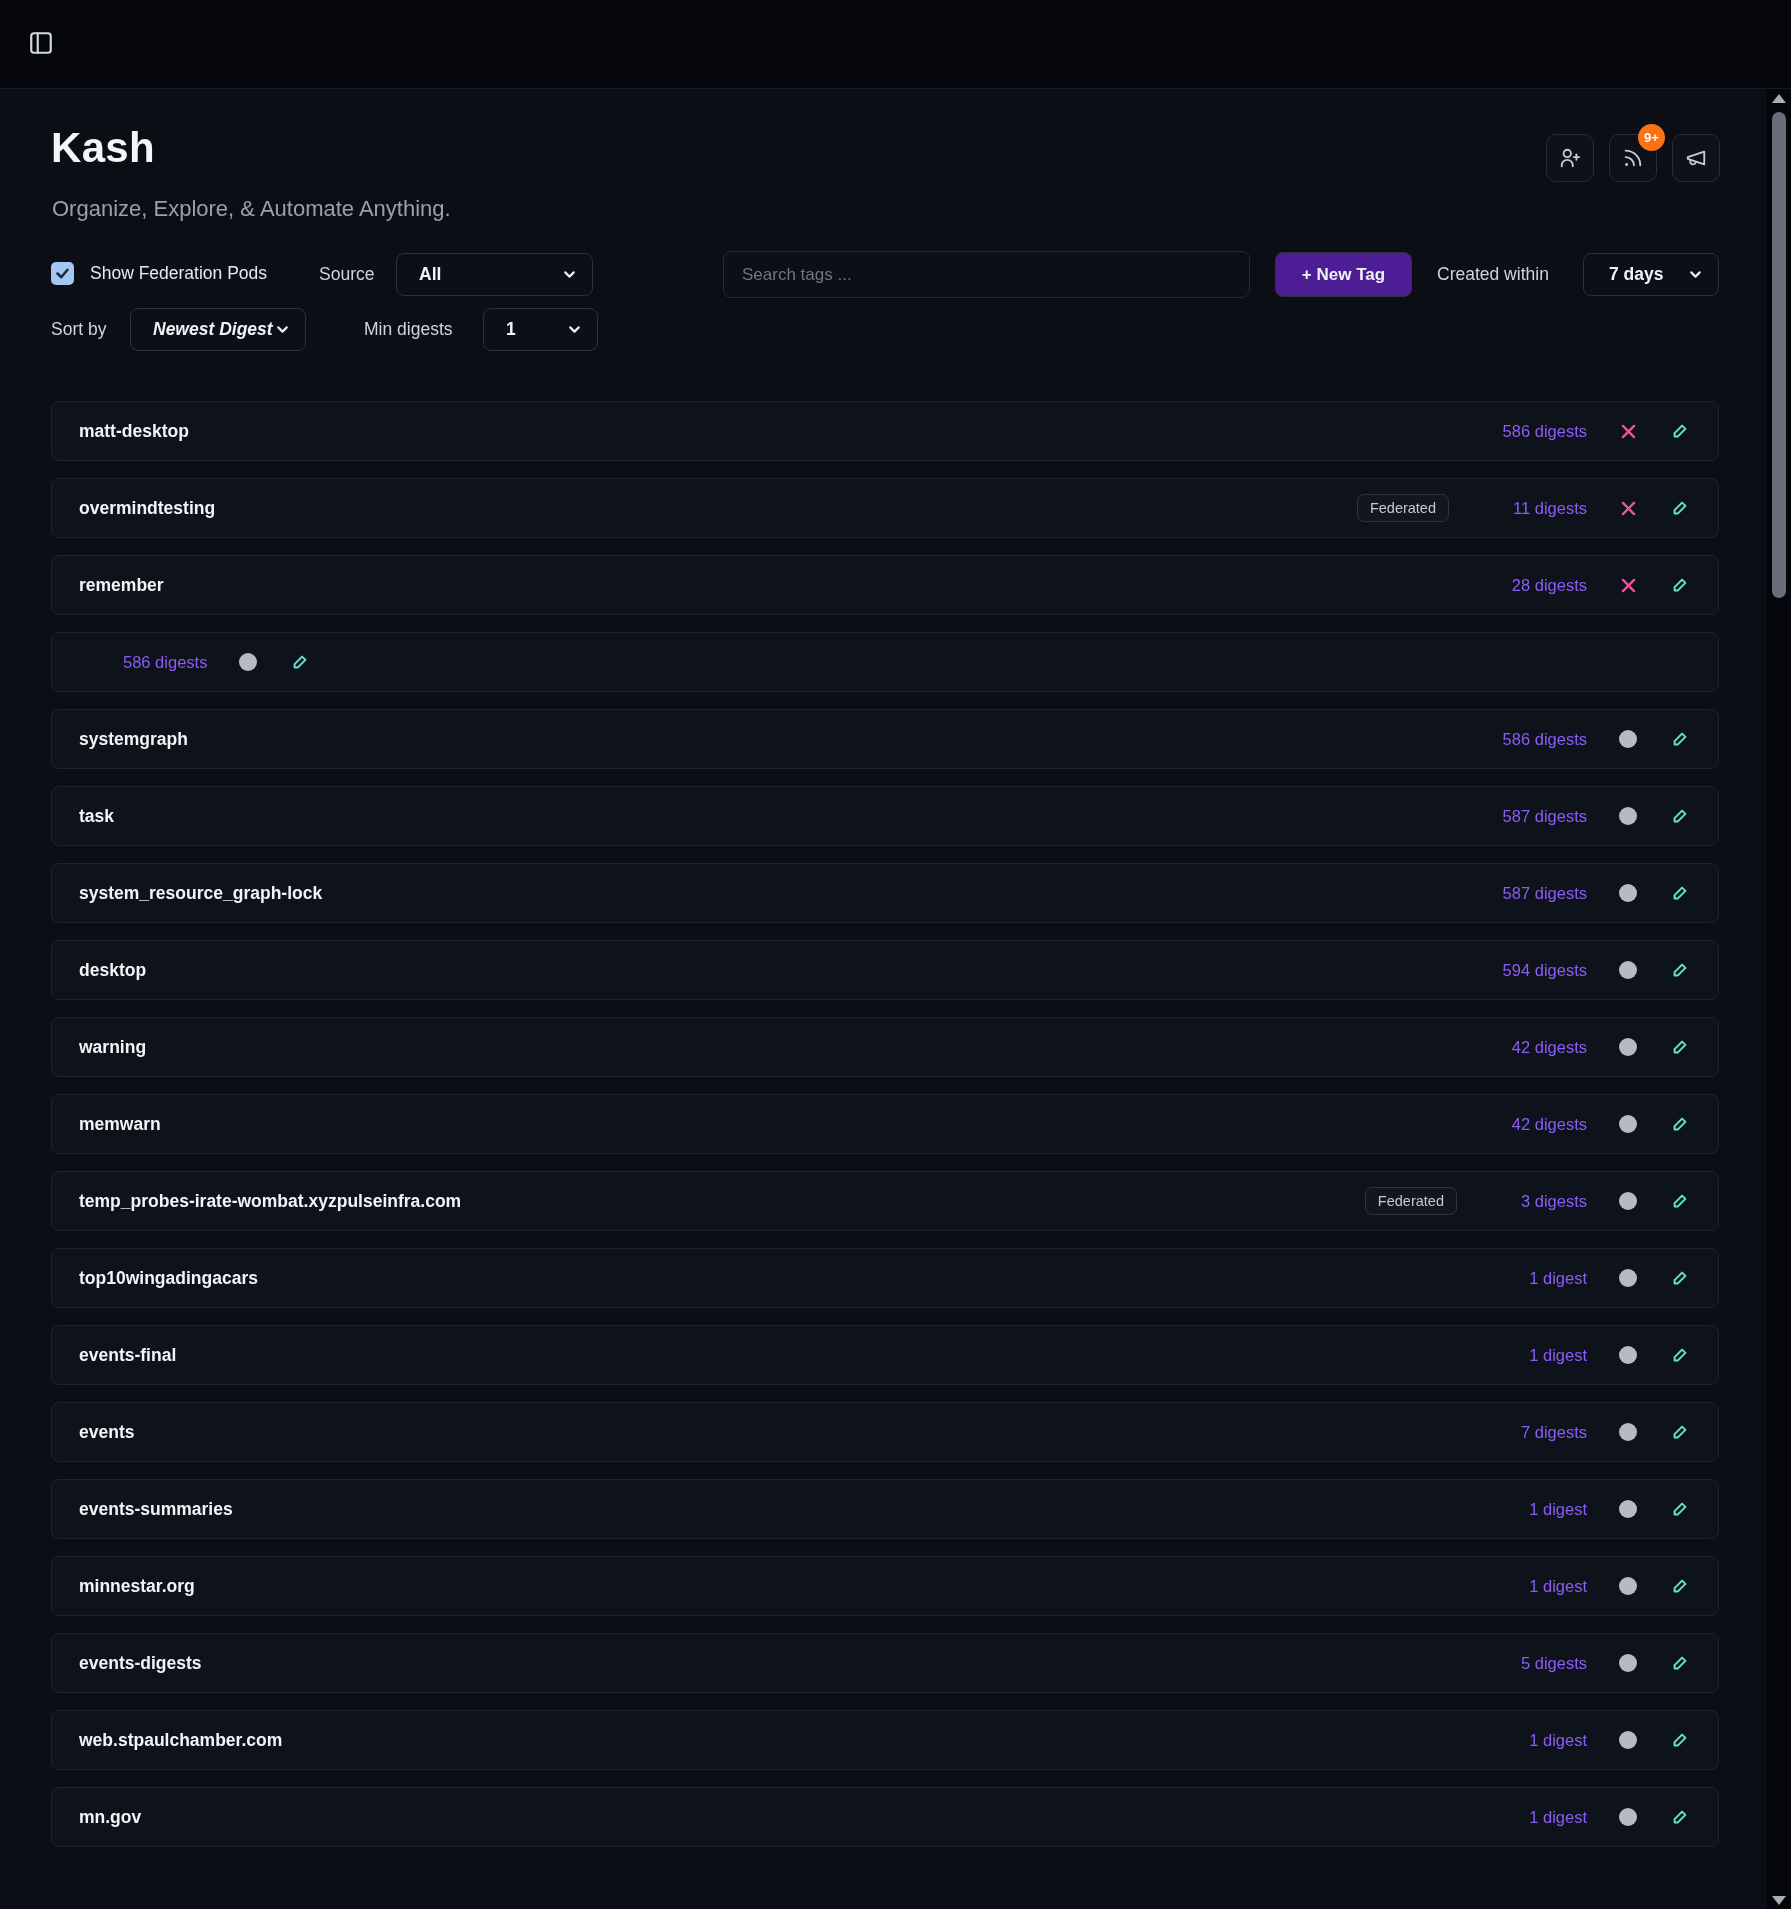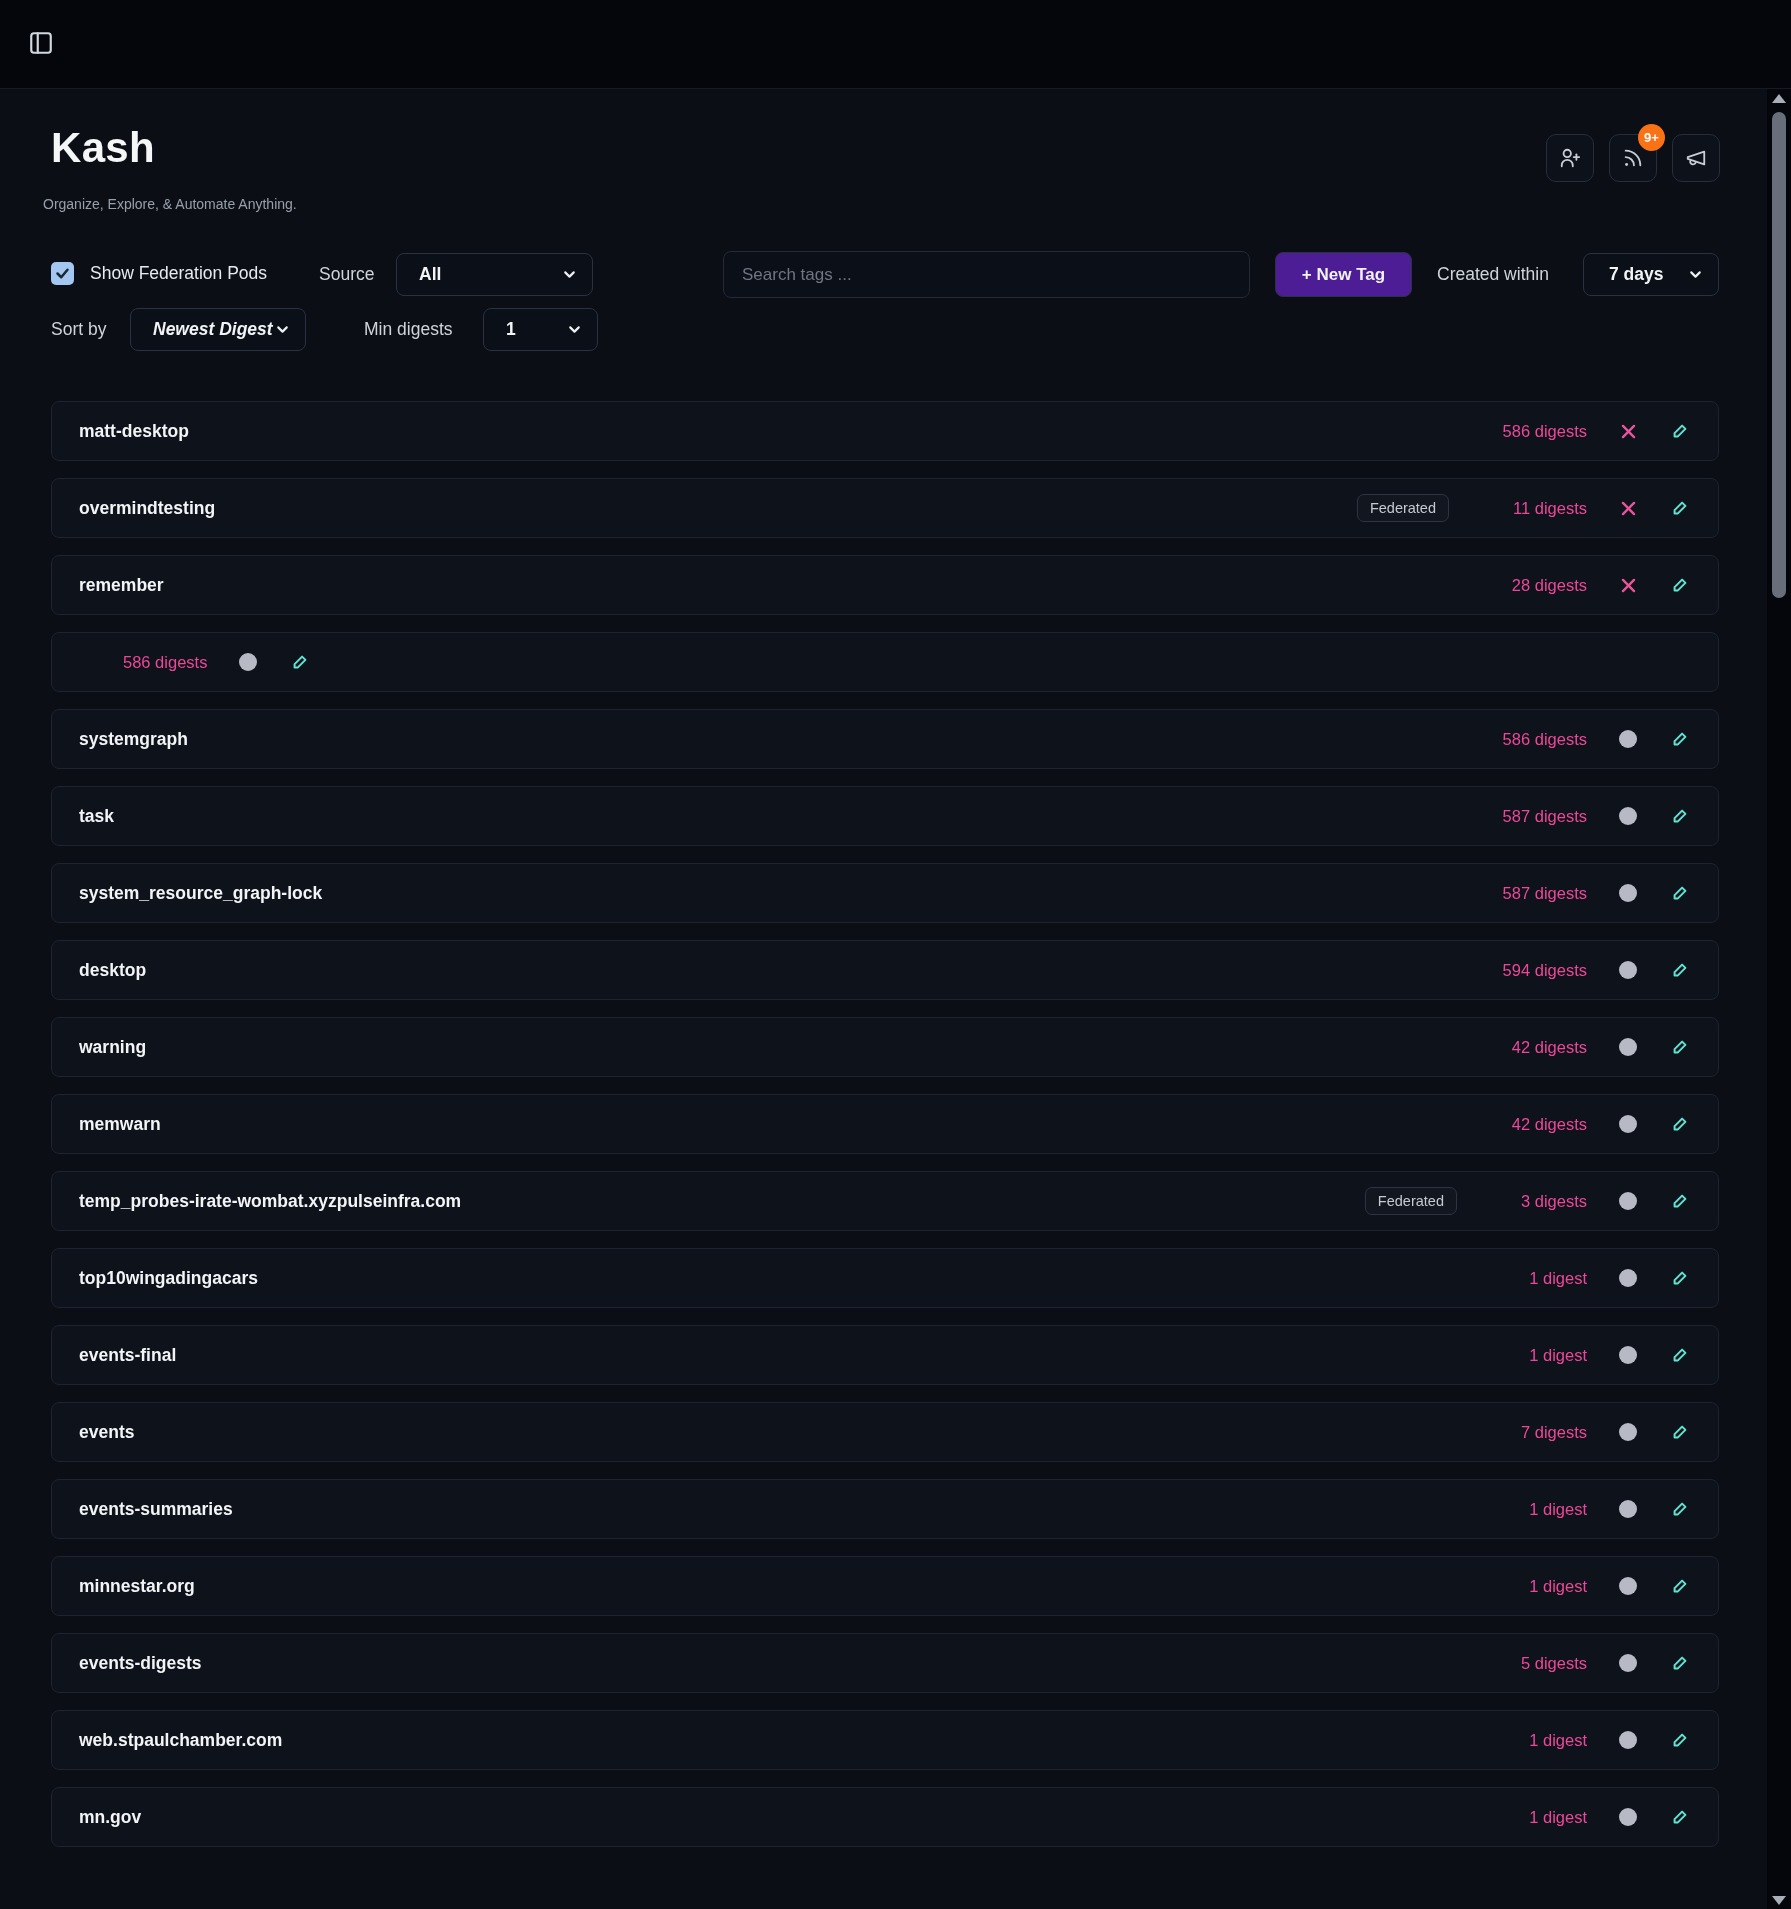--- a/index.html
+++ b/index.html
@@ -37,22 +37,22 @@
   .scroll-thumb{
     position:absolute;left:5px;top:24px;width:14px;height:486px;
     background:#686e7a;border-radius:7px;
   }
   
   .page-title{
     position:absolute;left:51px;top:124px;
     font-size:42px;font-weight:700;color:#f4f6f8;letter-spacing:.3px;
   }
   .page-subtitle{
-    position:absolute;left:43px;top:196px;
-    font-size:14px;color:#99a0ab;
+    position:absolute;left:52px;top:196px;
+    font-size:22px;color:#99a0ab;
   }
   .header-actions{
     position:absolute;left:1546px;top:134px;display:flex;gap:15px;
   }
   .icon-btn{
     position:relative;width:46px;height:46px;border:1px solid #272e3b;border-radius:10px;
     background:#0d1119;display:flex;align-items:center;justify-content:center;cursor:pointer;
   }
   .notif-badge{
     position:absolute;top:-11px;right:-9px;min-width:27px;height:27px;border-radius:50%;
@@ -91,21 +91,21 @@
   .tag-row{
     height:60px;box-sizing:border-box;margin-bottom:17px;
     background:#0e121a;border:1px solid #1d2330;border-radius:8px;
     display:flex;align-items:center;padding:0 27px;
   }
   .tag-name{flex:1;font-size:17.5px;font-weight:700;color:#f2f4f6;}
   .fed-badge{
     border:1px solid #2c3444;border-radius:7px;background:rgba(255,255,255,.02);
     color:#c4c9d2;font-size:14.5px;padding:5px 12px;margin-right:20px;white-space:nowrap;
   }
-  .digest-count{color:#ec4899;font-size:16.5px;white-space:nowrap;padding-left:44px;}
+  .digest-count{color:#8b5cf6;font-size:16.5px;white-space:nowrap;padding-left:44px;}
   .row-slot{width:22px;margin-left:30px;display:flex;align-items:center;justify-content:center;cursor:pointer;}
   .status-dot{width:18px;height:18px;border-radius:50%;background:#b7bac4;}
   svg{display:block;}
 </style>
 </head>
 <body>
 
 <div class="topbar">
   <div class="sidebar-toggle">
     <svg width="26" height="26" viewBox="0 0 24 24" fill="none" stroke="#d3d7de" stroke-width="2" stroke-linecap="round" stroke-linejoin="round">

